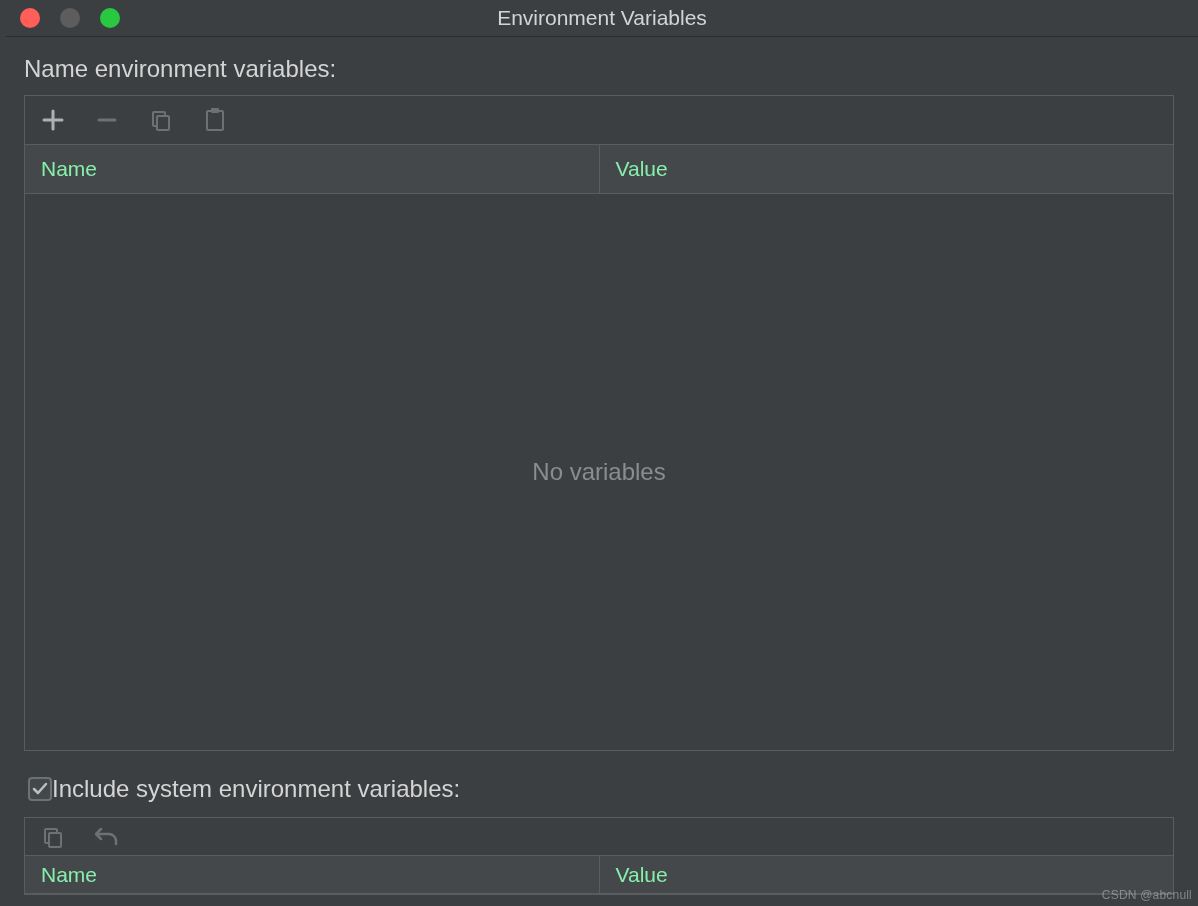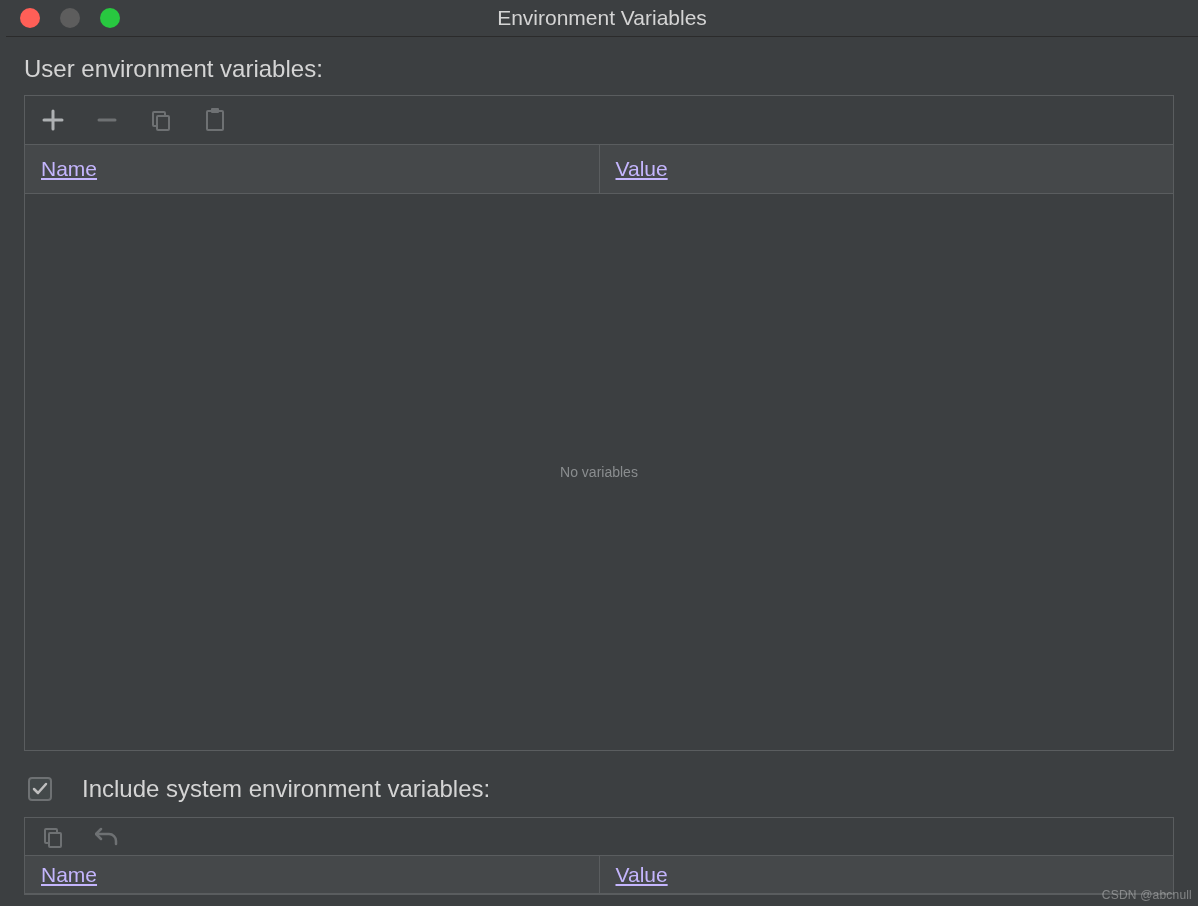--- a/index.html
+++ b/index.html
@@ -85,41 +85,40 @@
     display: flex;
     background: #45484a;
     border-bottom: 1px solid #5a5d5f;
   }
   .th {
     flex: 1;
     display: flex;
     align-items: center;
     padding-left: 16px;
     font-size: 21px;
-    color: #c4b5fd;
+    color: #86efac;
     border-right: 1px solid #5a5d5f;
-    text-decoration: underline;
   }
   .th:last-child { border-right: none; text-align: center; }
   .table-body {
     flex: 1;
     display: flex;
     align-items: center;
     justify-content: center;
     background: #3c3f41;
   }
   .empty-text {
-    font-size: 14px;
+    font-size: 24px;
     color: #8a8d8f;
   }
   .checkbox-row {
     display: flex;
     align-items: center;
     margin: 24px 0 14px 4px;
-    gap: 30px;
+    gap: 0;
   }
   .checkbox {
     width: 24px;
     height: 24px;
     border: 2px solid #6e7173;
     border-radius: 4px;
     background: #43494a;
     display: flex;
     align-items: center;
     justify-content: center;
@@ -151,21 +150,21 @@
   <div class="traffic-lights">
     <div class="tl tl-close"></div>
     <div class="tl tl-min"></div>
     <div class="tl tl-max"></div>
   </div>
   <div class="titlebar-title">Environment Variables</div>
 </div>
 
 <div class="content">
 
-  <div class="section-label">User environment variables:</div>
+  <div class="section-label">Name environment variables:</div>
 
   <div class="panel panel-user">
     <div class="toolbar">
       <div class="tool-btn">
         <span>
           <svg width="22" height="22" viewBox="0 0 22 22">
               <path d="M11 2v18M2 11h18" stroke="currentColor" stroke-width="3" stroke-linecap="round"></path>
             </svg>
         </span>
       </div>

